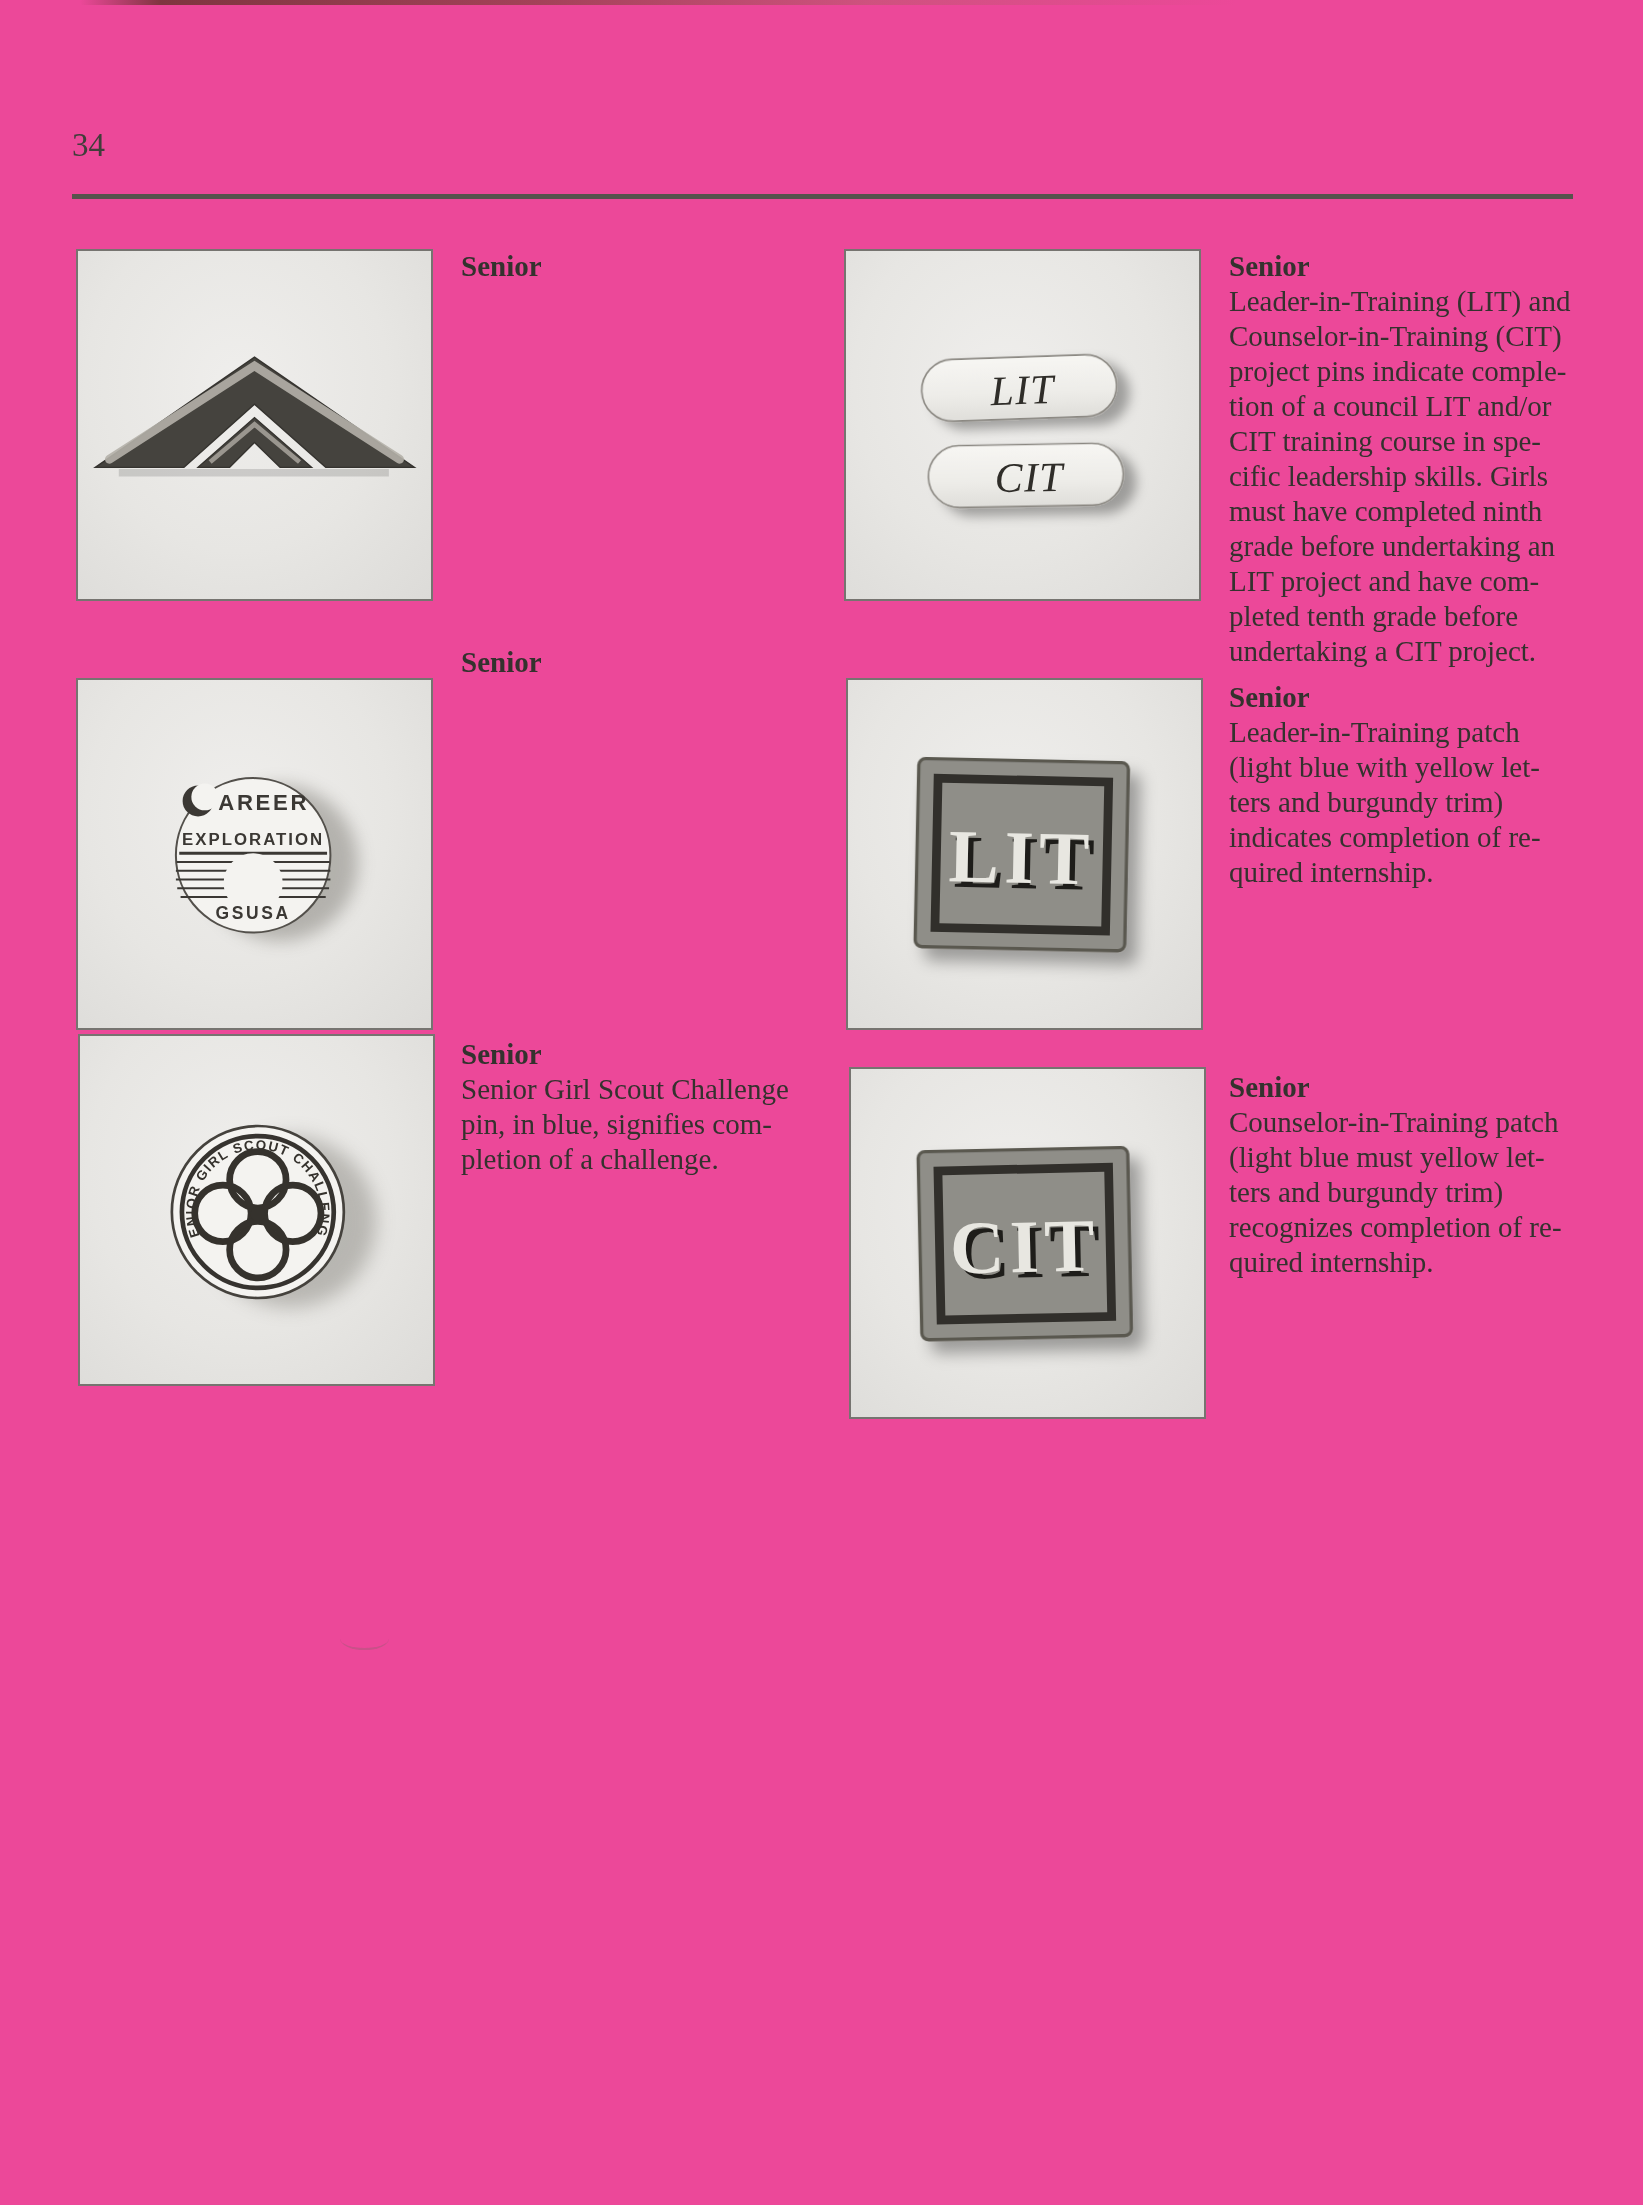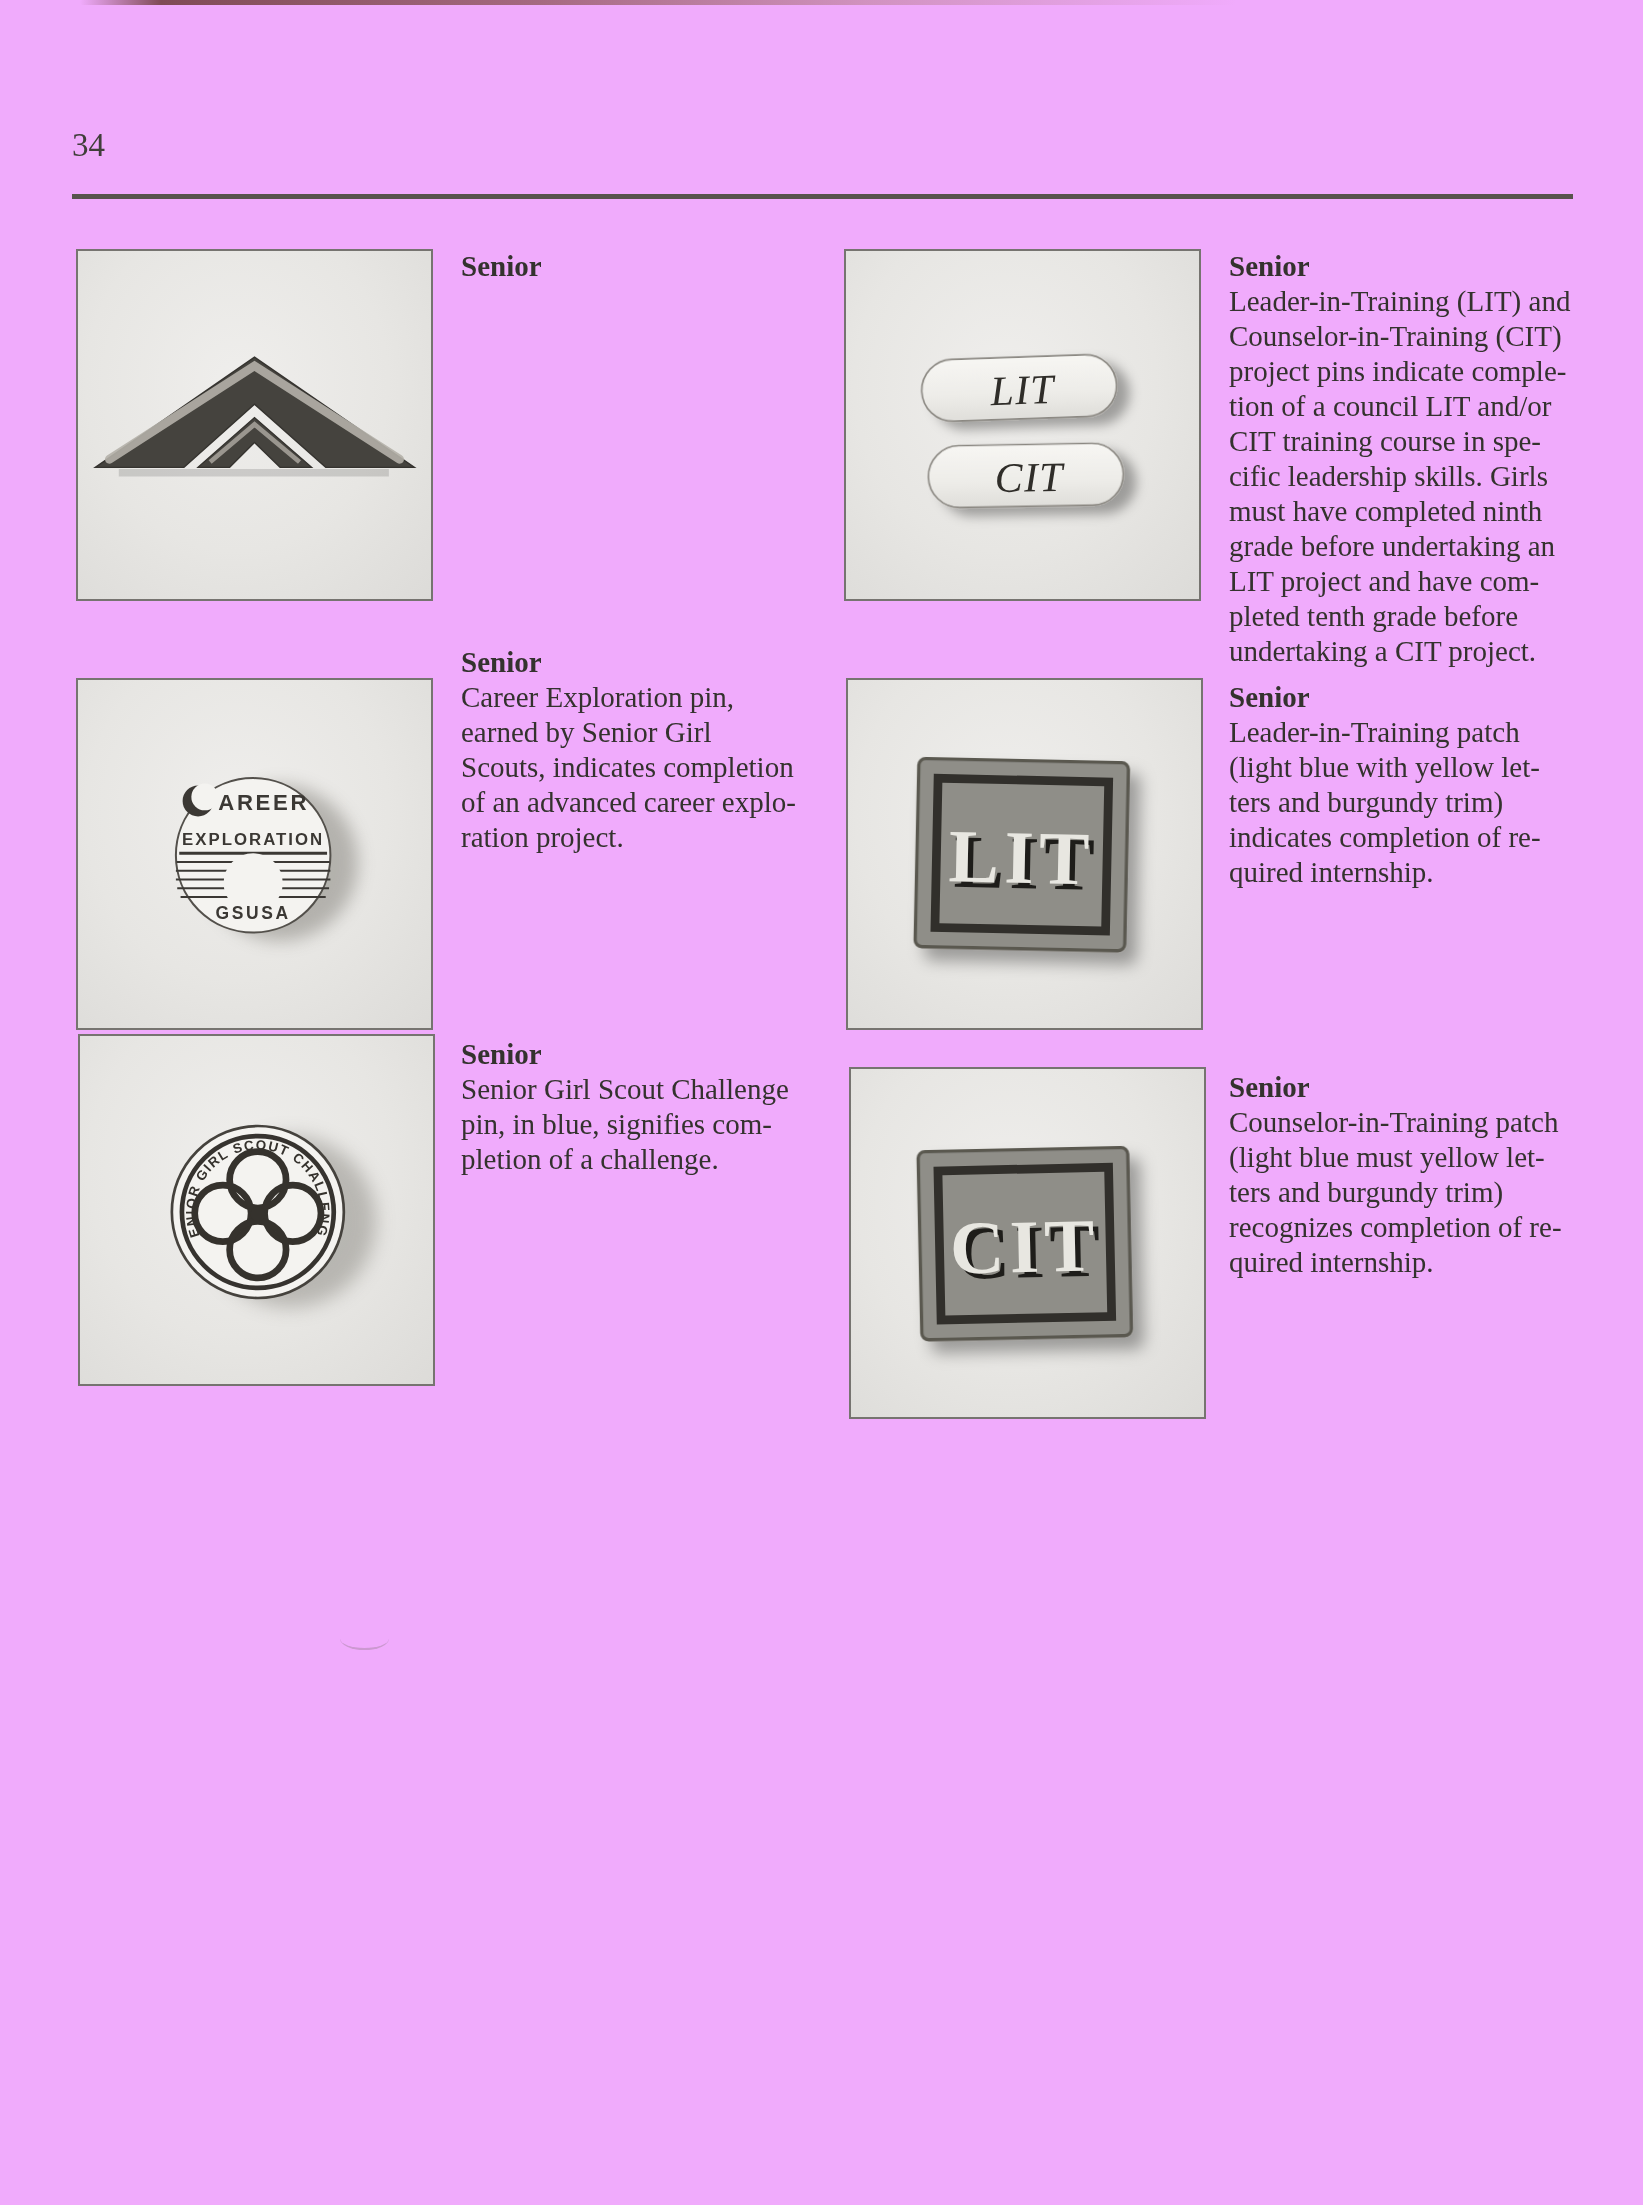--- a/index.html
+++ b/index.html
@@ -1,19 +1,19 @@
 <!DOCTYPE html>
 <html style="font-size:11px"><head>
 <meta charset="utf-8">
 <style>
   html,body{margin:0;padding:0;background:#ffffff;}
   .page{
     position:relative;
     width:1644px;height:2205px;
-    background:#f0abfc;
+    background:#ec4899;
     font-family:"Liberation Serif", serif;
     color:#34322e;
     overflow:hidden;
   }
   .top-artifact{
     position:absolute;top:0;left:80px;width:1157px;height:5.4px;
     background:linear-gradient(90deg,
       rgba(96,48,38,0) 0%,
       rgba(96,48,38,.78) 7%,
       rgba(116,62,46,.6) 40%,
@@ -141,25 +141,20 @@
         <line x1="147" y1="310" x2="373" y2="310" stroke-width="3"></line>
         <line x1="152" y1="323" x2="368" y2="323" stroke-width="3"></line>
       </g>
       <circle cx="260" cy="302" r="44" fill="#f4f3f0"></circle>
       <text class="pin-caps-sm" x="260" y="356">GSUSA</text>
     </svg>
   </figure>
 
   <div class="entry" style="left:461px;top:645px;">
     <div class="heading">Senior</div>
-    <div class="body">Career Exploration pin,
-earned by Senior Girl
-Scouts, indicates completion
-of an advanced career explo-
-ration project.</div>
   </div>
 
   <figure class="photo" style="left:846px;top:678px;">
     <svg viewBox="0 0 524 518">
       <defs>
         <filter id="patchShadow" x="-40%" y="-40%" width="200%" height="200%">
           <feDropShadow dx="16" dy="18" stdDeviation="12" flood-color="#000000" flood-opacity="0.33"></feDropShadow>
         </filter>
       </defs>
       <g transform="rotate(1.2 258 260)">

